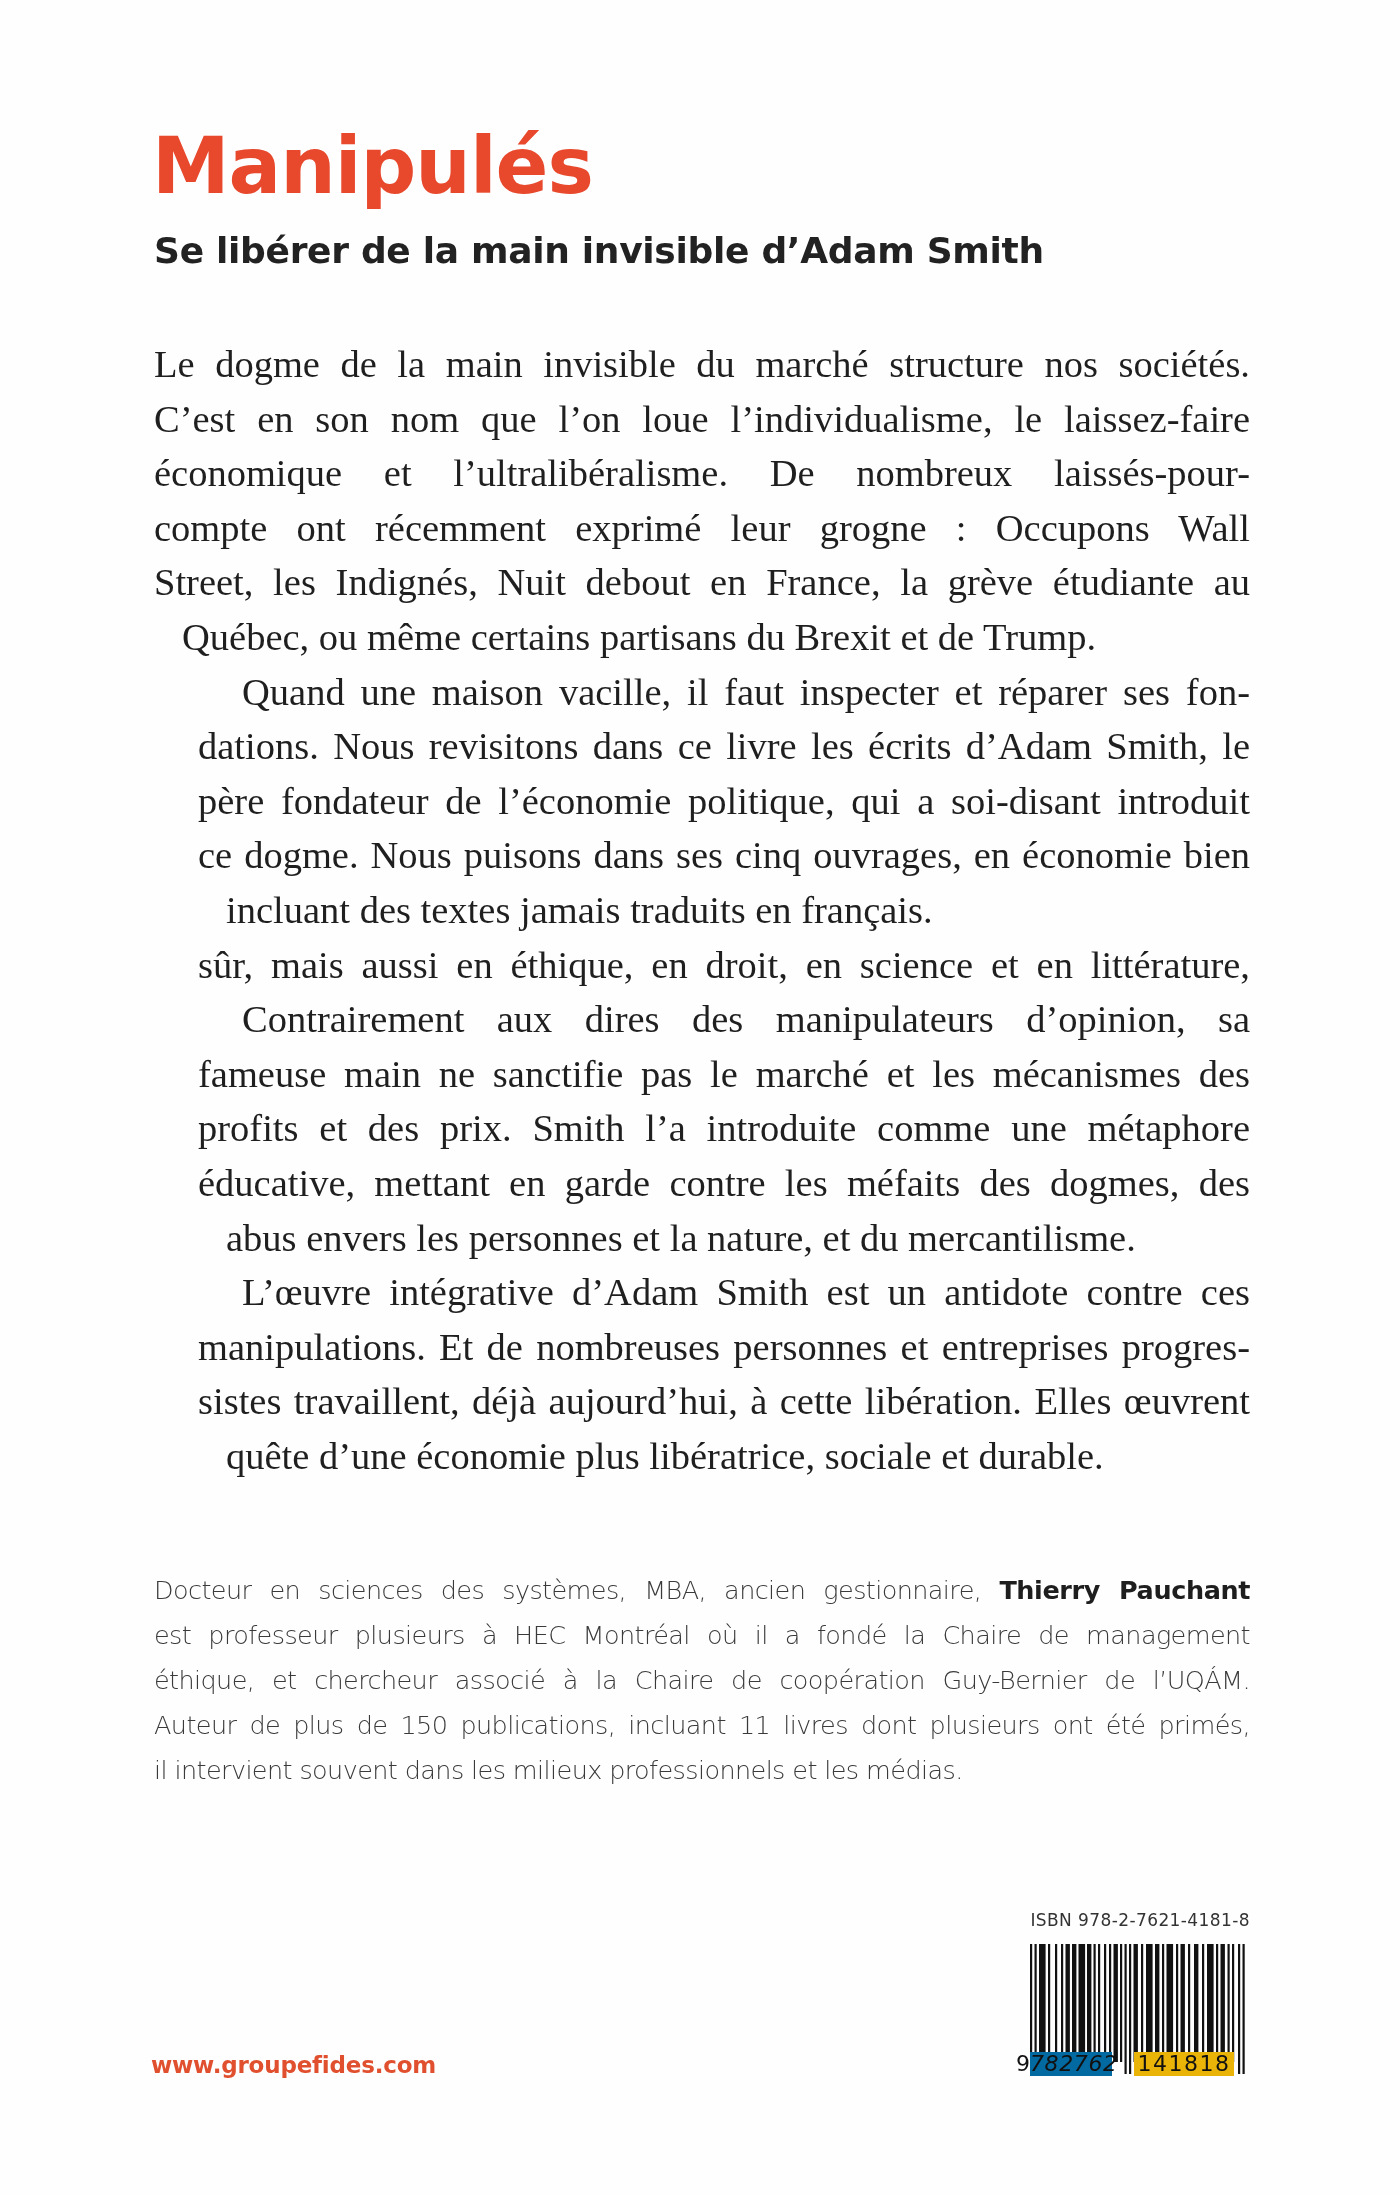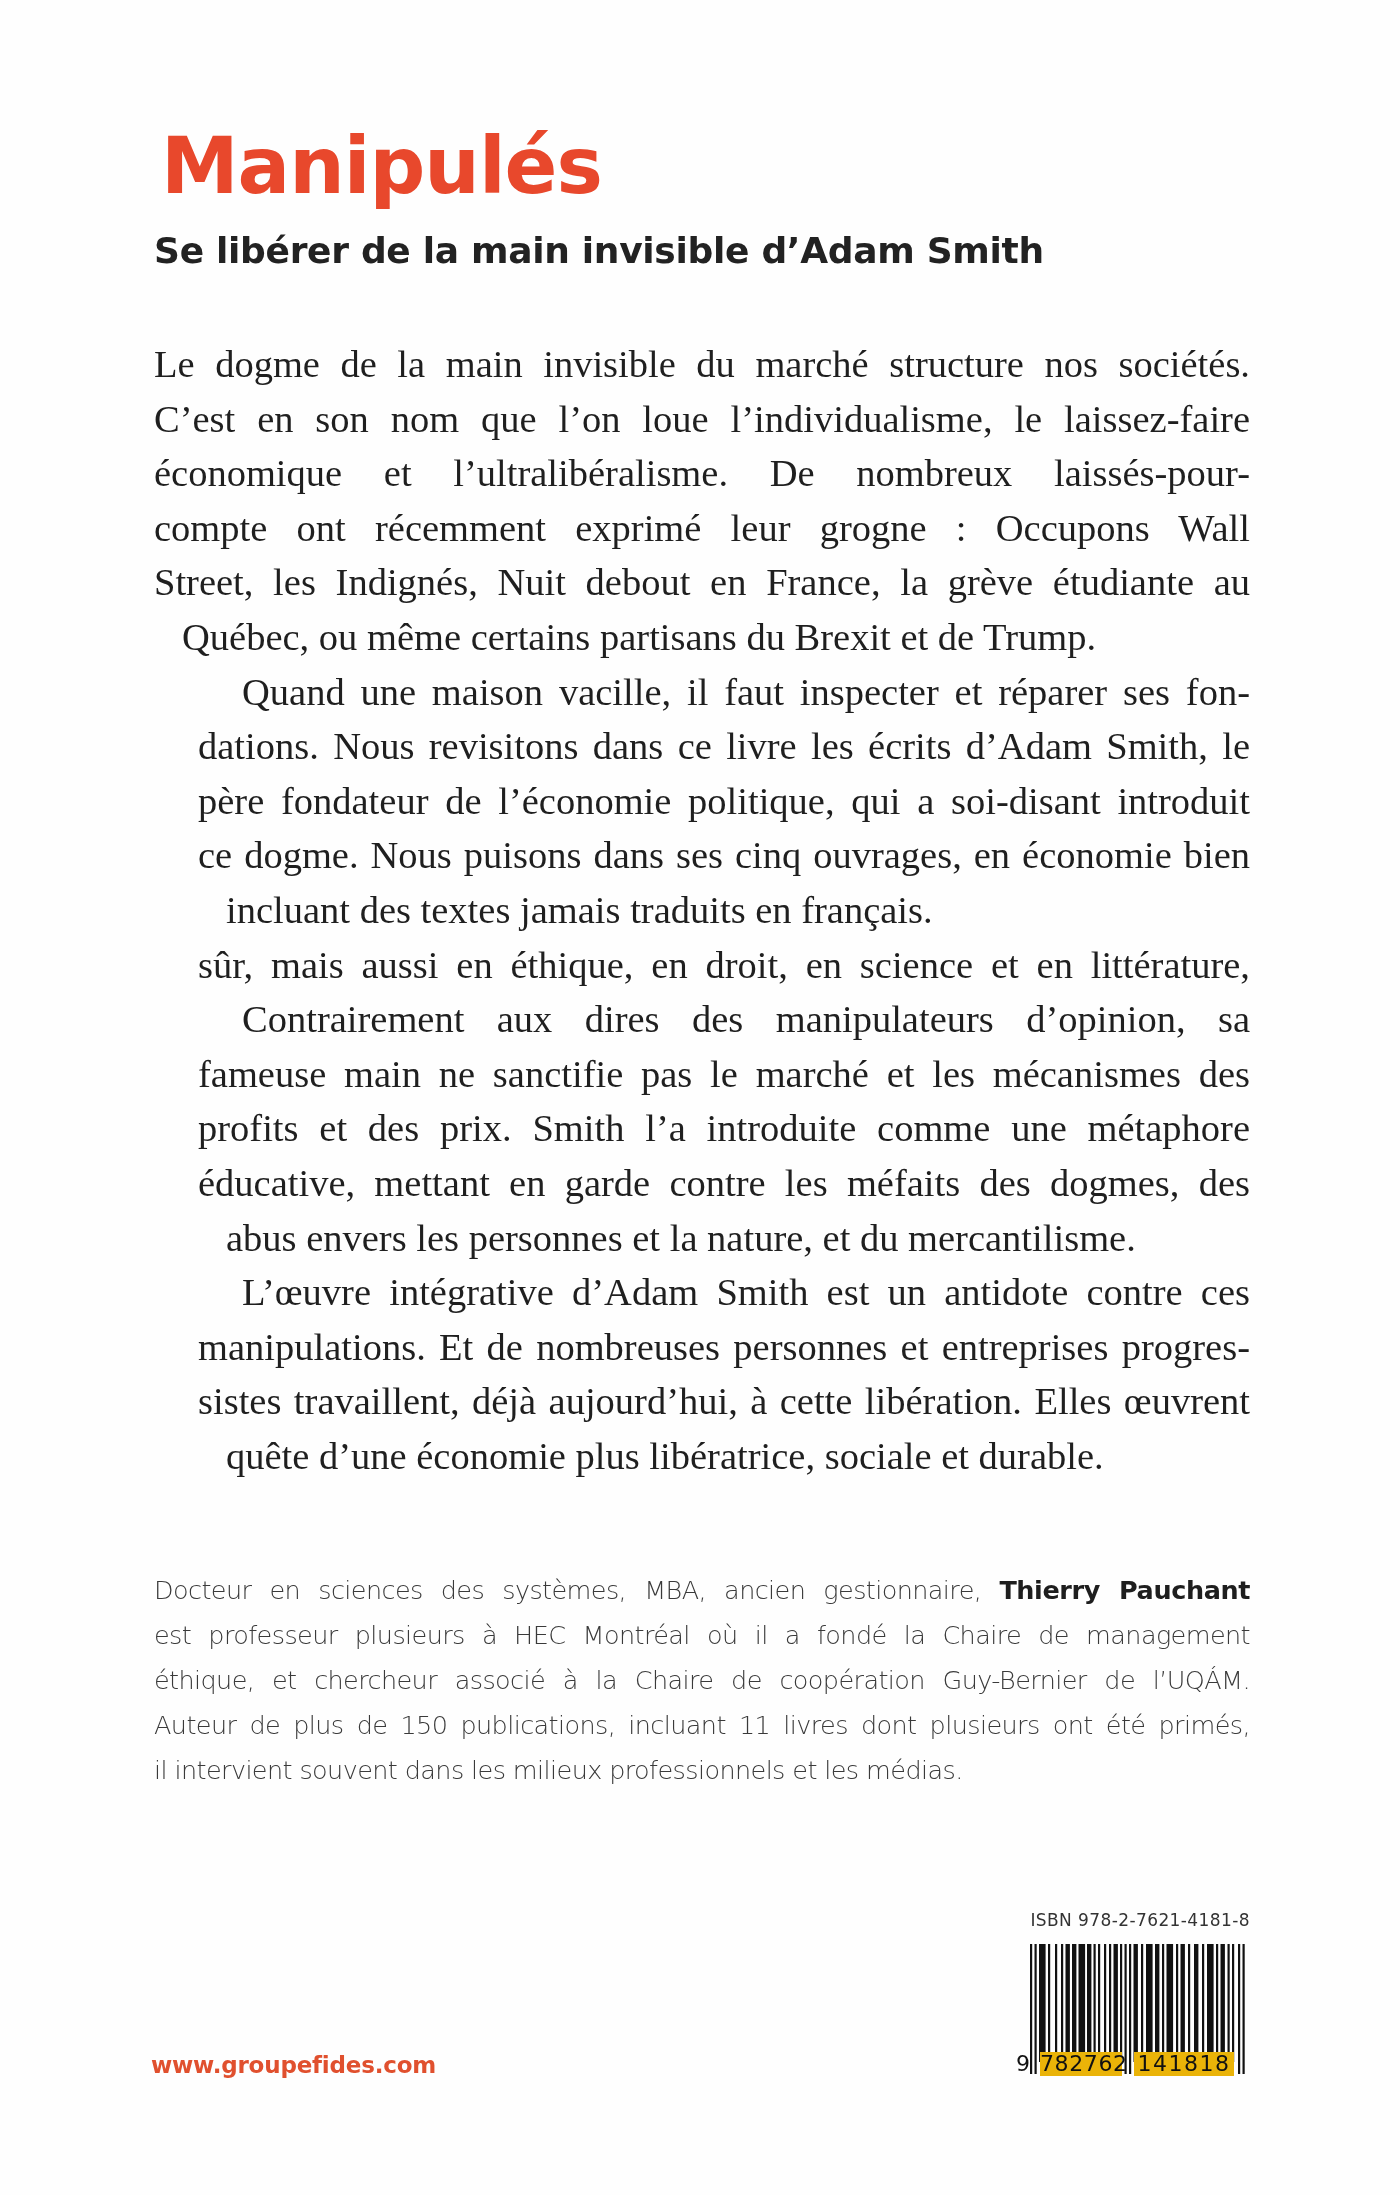--- a/index.html
+++ b/index.html
@@ -1,20 +1,20 @@
 <!DOCTYPE html>
 <html><head>
 <meta charset="utf-8">
 <style>
   html, body { margin:0; padding:0; background:#ffffff; }
   body { width:1400px; height:2195px; position:relative; overflow:hidden; }
   .page { position:absolute; left:0; top:0; width:1400px; height:2195px; background:#fefefe; }
 
   .title {
-    position:absolute; left:161px; top:118px;
+    position:absolute; left:152px; top:118px;
     font-family:"DejaVu Sans", sans-serif; font-weight:bold;
     font-size:78px; line-height:96px; letter-spacing:-1px;
     color:#e8482c; margin:0;
   }
   .subtitle {
     position:absolute; left:154px; top:226px;
     font-family:"DejaVu Sans", sans-serif; font-weight:bold;
     font-size:36px; line-height:50px; letter-spacing:-0.3px;
     color:#222222; margin:0;
   }
@@ -143,19 +143,19 @@
         <rect x="198" y="0" width="2.2" height="118"></rect>
         <rect x="202.5" y="0" width="4.4" height="118"></rect>
         <rect x="209.5" y="0" width="2.2" height="118"></rect>
         <rect x="214" y="0" width="2.2" height="118"></rect>
 
         <rect x="220" y="0" width="2.2" height="130"></rect>
         <rect x="224.5" y="0" width="2.2" height="130"></rect>
       </g>
     </svg>
     <span style="position:absolute;left:-2px;top:108px;font-family:'DejaVu Sans',sans-serif;font-size:22px;color:#111;line-height:24px;">9</span>
-    <span style="position:absolute;left:22px;top:108px;width:82px;background:#eab308;font-family:'DejaVu Sans',sans-serif;font-size:22px;color:#111;line-height:24px;letter-spacing:0.6px;text-align:center;">782762</span>
+    <span style="position:absolute;left:12px;top:108px;width:82px;background:#0369a1;font-family:'DejaVu Sans',sans-serif;font-size:22px;color:#111;line-height:24px;letter-spacing:0.6px;text-align:center;font-style:italic;">782762</span>
     <span style="position:absolute;left:116px;top:108px;width:100px;background:#eab308;font-family:'DejaVu Sans',sans-serif;font-size:22px;color:#111;line-height:24px;letter-spacing:1.5px;text-align:center;">141818</span>
   </div>
 
   <div class="website">www.groupefides.com</div>
 
 </div>
 
 </body></html>

